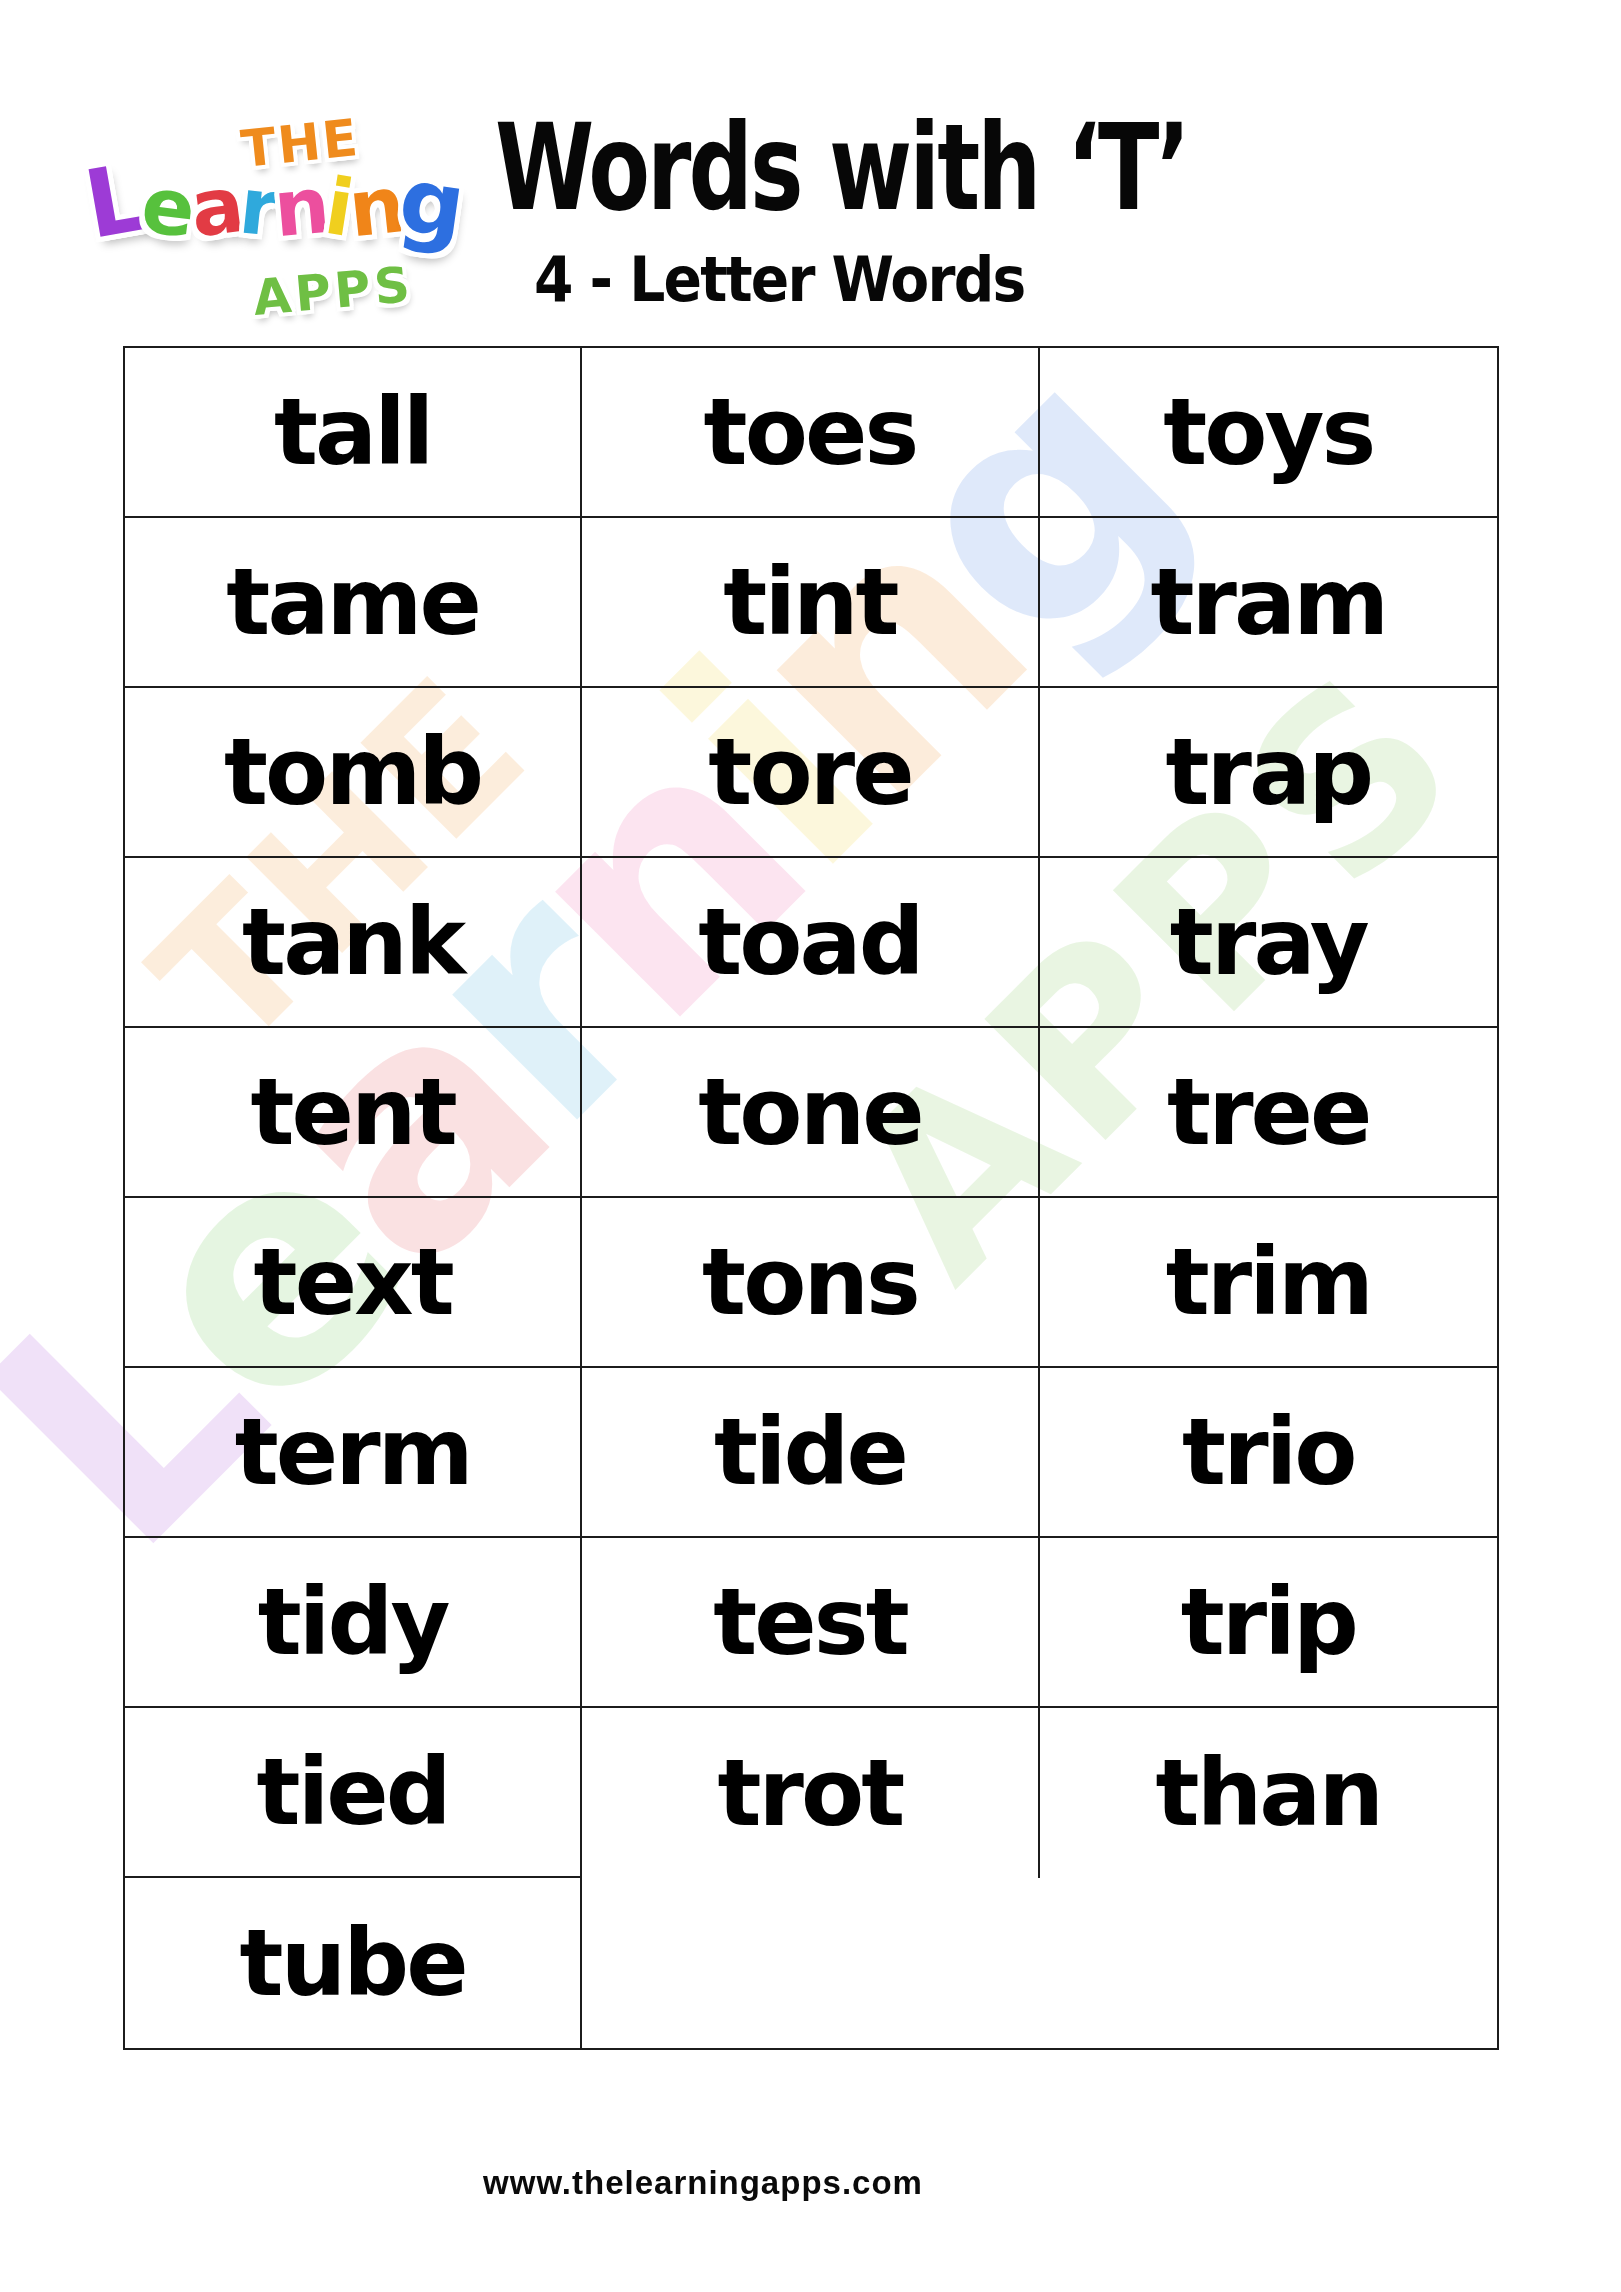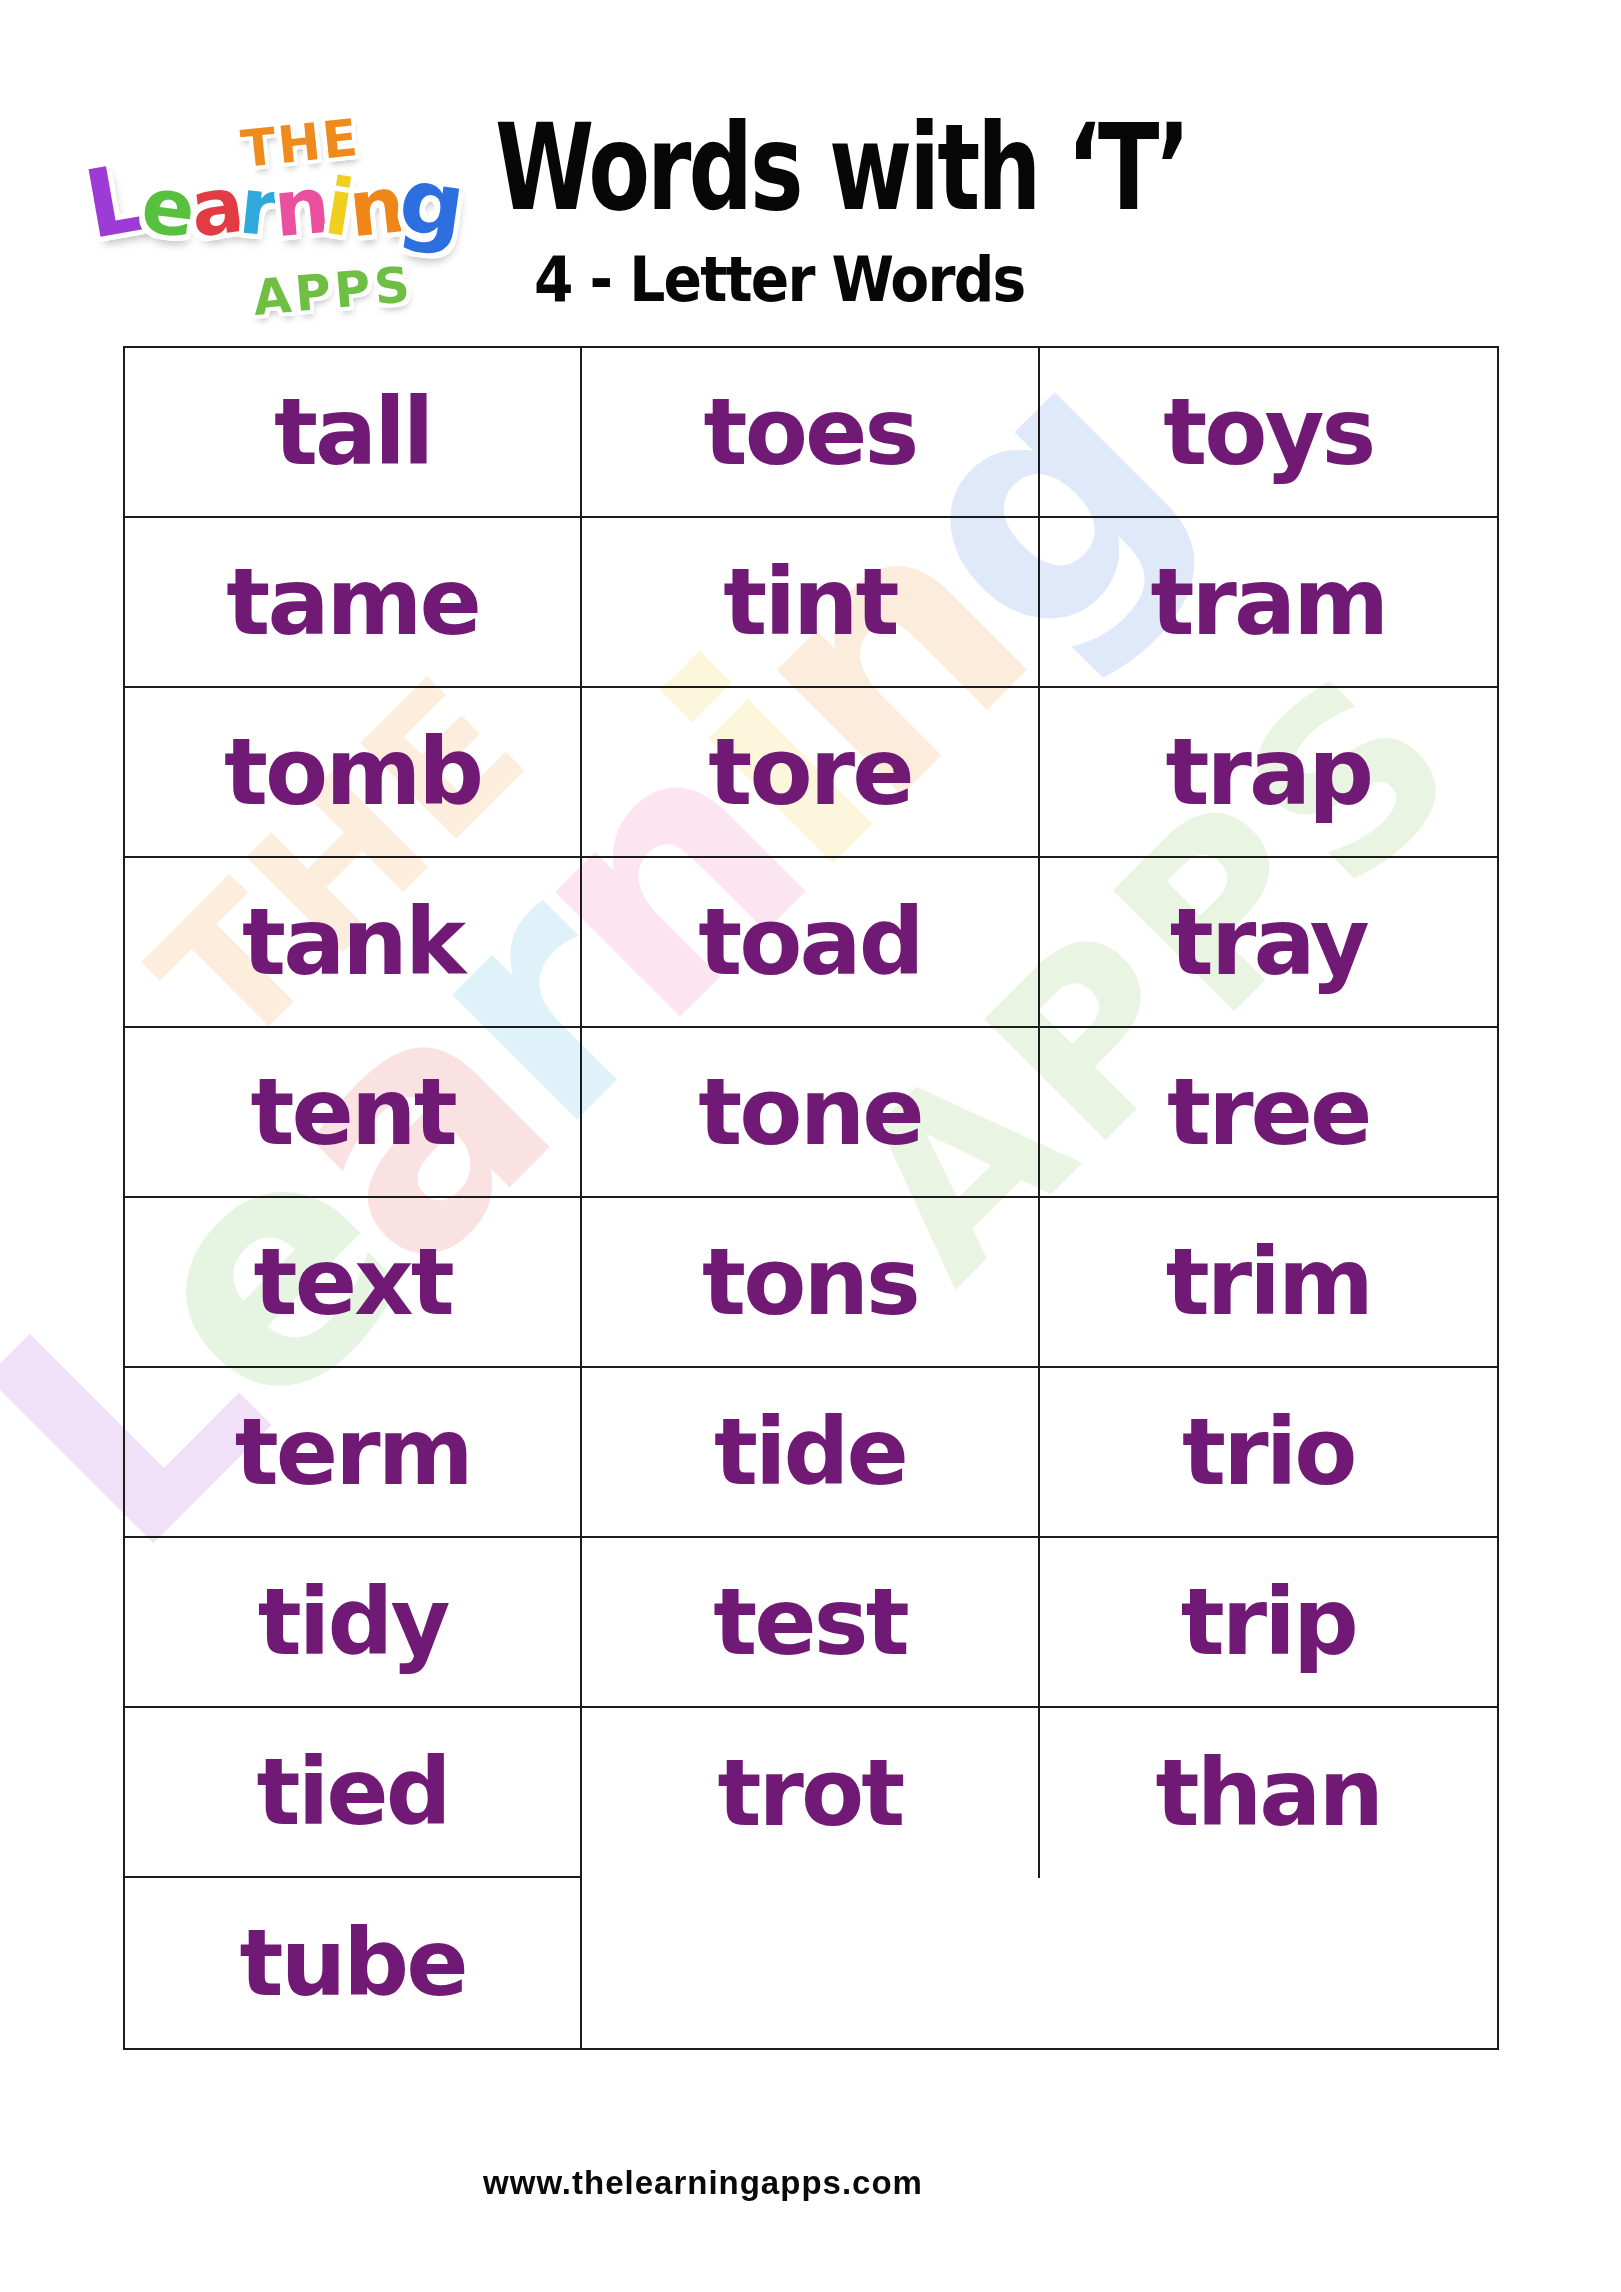--- a/index.html
+++ b/index.html
@@ -63,21 +63,21 @@
 
   
   .words-table{
     position:absolute;left:123px;top:346px;width:1376px;height:1704px;z-index:1;
     display:grid;grid-template-columns:repeat(3,1fr);grid-template-rows:repeat(10,1fr);
     border:2.9px solid #1c1c1c;box-sizing:border-box;background:transparent;
   }
   .cell{
     display:flex;align-items:center;justify-content:center;
     border-right:2px solid #1c1c1c;border-bottom:2px solid #1c1c1c;
-    font-size:92px;font-weight:bold;color:#701a75;letter-spacing:-2.9px;
+    font-size:92px;font-weight:bold;color:#000000;letter-spacing:-2.9px;
     box-sizing:border-box;
   }
   .cell:nth-child(3n){border-right:none;text-align:center;}
   .cell:nth-last-child(-n+3){border-bottom:none;}
 
   
   .footer{
     position:absolute;left:0;top:2164px;width:1406px;text-align:center;z-index:3;
     font-family:"Liberation Sans",sans-serif;font-size:33px;font-weight:bold;color:#0a0a0a;
     letter-spacing:1px;

